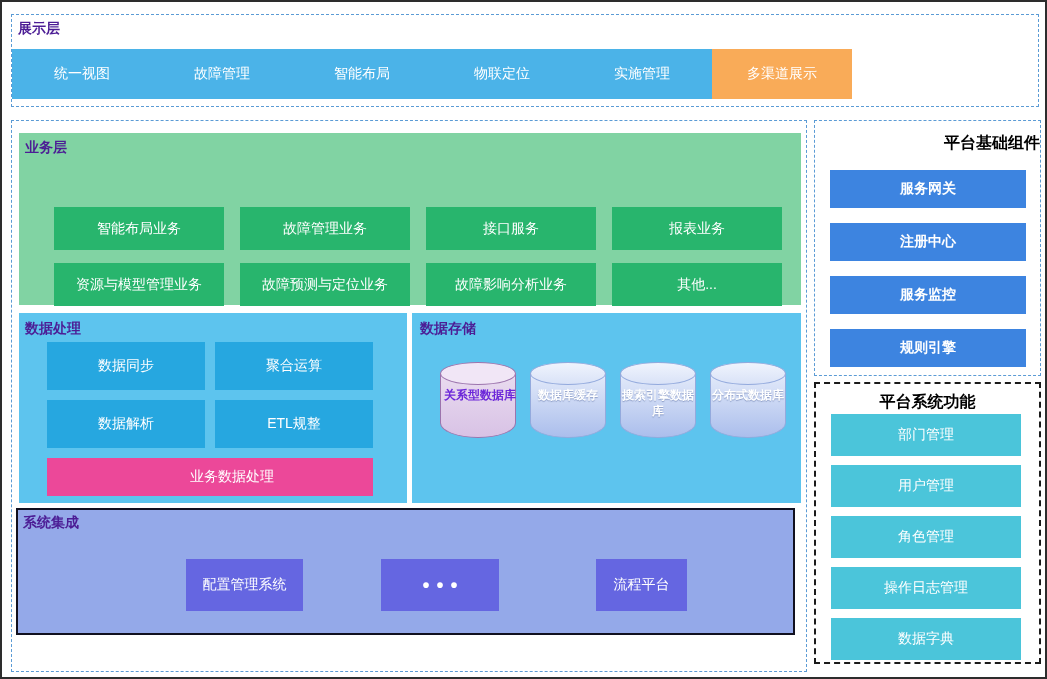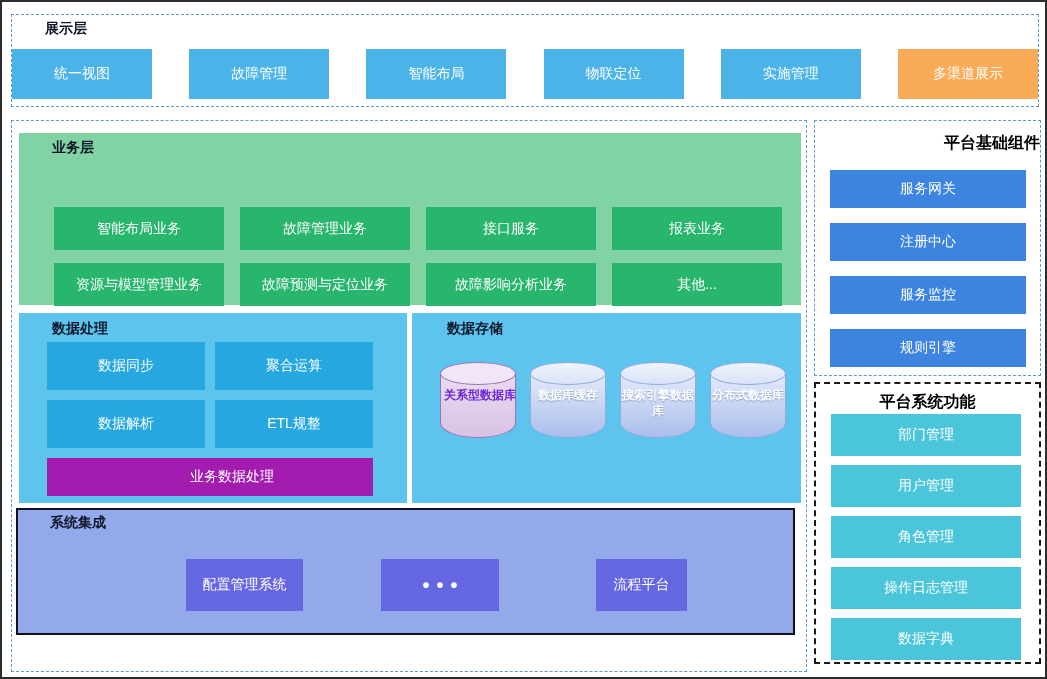--- a/index.html
+++ b/index.html
@@ -1,34 +1,34 @@
 <!DOCTYPE html>
 <html><head>
 <meta charset="utf-8">
 <style>
   html,body{margin:0;padding:0;background:#fff;}
   .page{
     position:relative;width:1047px;height:679px;box-sizing:border-box;
     border:2px solid #2d2d2d;background:#fff;
     font-family:"Liberation Sans","DejaVu Sans",sans-serif;overflow:hidden;
   }
-  .panel-label{font-size:14px;font-weight:bold;color:#0f172a;margin-left:27px;}
+  .panel-label{font-size:14px;font-weight:bold;color:#4c1d95;}
   .btn{
     display:flex;align-items:center;justify-content:center;
     color:#fff;font-size:14px;text-align:center;box-sizing:border-box;
   }
   
   .pres{
     position:absolute;left:9px;top:12px;width:1028px;height:93px;
     border:1px dashed #5b9bd5;box-sizing:border-box;
   }
   .pres .panel-label{position:absolute;left:6px;top:5px;}
   .pres-row{
     position:absolute;left:0;top:34px;width:100%;
-    display:flex;justify-content:space-between;
+    display:flex;justify-content:flex-start;
   }
   .pres-row .btn{width:140px;height:50px;background:#4bb3e8;}
   .pres-row .btn.orange{background:#f9ab58;}
   
   .left-stack{
     position:absolute;left:9px;top:118px;width:796px;height:552px;
     border:1px dashed #5b9bd5;box-sizing:border-box;
   }
   
   .business{
@@ -47,21 +47,21 @@
     background:#5dc4ee;
   }
   .dataproc .panel-label{position:absolute;left:6px;top:7px;}
   .proc-grid{
     position:absolute;left:28px;top:29px;
     display:grid;grid-template-columns:repeat(2,158px);gap:10px 10px;
   }
   .proc-grid .btn{height:48px;background:#26a7e0;}
   .proc-full{
     position:absolute;left:28px;top:145px;width:326px;height:38px;
-    background:#a21caf;
+    background:#ec4899;
     padding-left:44px;
   }
   
   .datastore{
     position:absolute;left:400px;top:192px;width:389px;height:190px;
     background:#5dc4ee;
   }
   .datastore .panel-label{position:absolute;left:8px;top:7px;}
   .cyl-row{
     position:absolute;left:28px;top:49px;display:flex;gap:14px;
@@ -95,21 +95,21 @@
   .int-row .btn{position:absolute;height:52px;background:#6566e1;}
   .int-btn-1{left:168px;width:117px;}
   .int-btn-2{left:363px;width:118px;font-size:20px;letter-spacing:7px;font-weight:bold;padding-left:7px;}
   .int-btn-3{left:578px;width:91px;}
   
   .components{
     position:absolute;left:812px;top:118px;width:227px;height:256px;box-sizing:border-box;
     border:1px dashed #5b9bd5;
   }
   .components .panel-title{margin-top:12px;text-align:right;font-size:16px;font-weight:bold;}
-  .comp-col{position:absolute;left:15px;top:49px;display:flex;flex-direction:column;gap:15px;}
+  .comp-col{position:absolute;left:15px;top:49px;display:flex;flex-direction:column;gap:15px;font-weight:bold;}
   .comp-col .btn{width:196px;height:38px;background:#3d84e0;}
   .functions{
     position:absolute;left:812px;top:380px;width:227px;height:282px;box-sizing:border-box;
     border:2px dashed #1a1a1a;
   }
   .functions .panel-title{margin-top:8px;text-align:center;font-size:16px;font-weight:bold;}
   .func-col{position:absolute;left:15px;top:30px;display:flex;flex-direction:column;gap:9px;}
   .func-col .btn{width:190px;height:42px;background:#4bc5da;}
 </style>
 </head>

